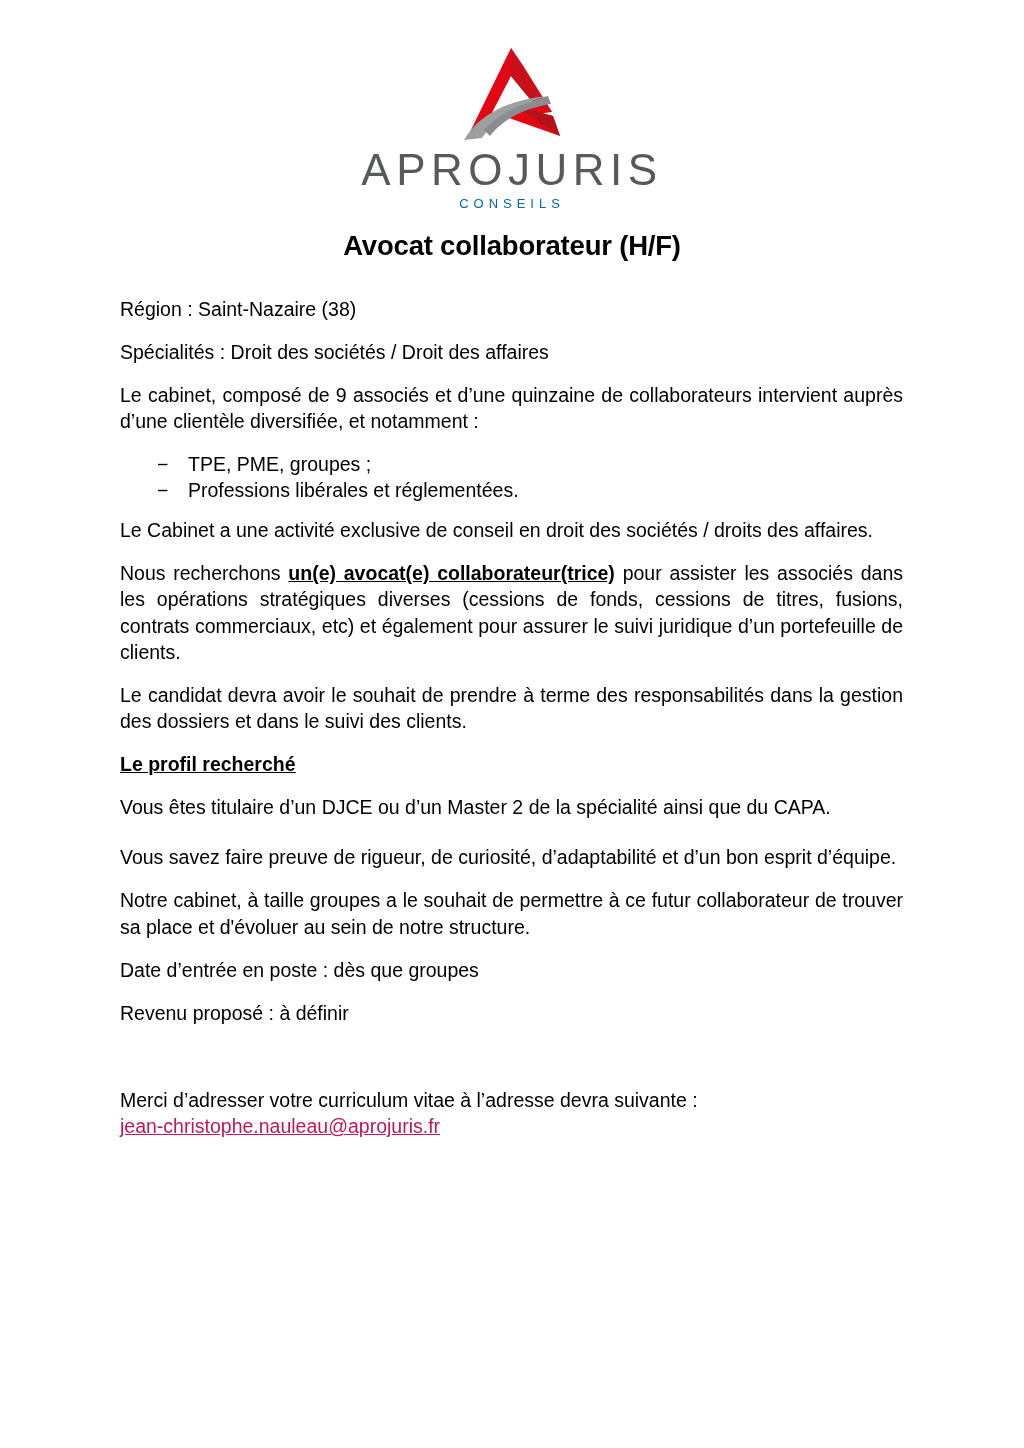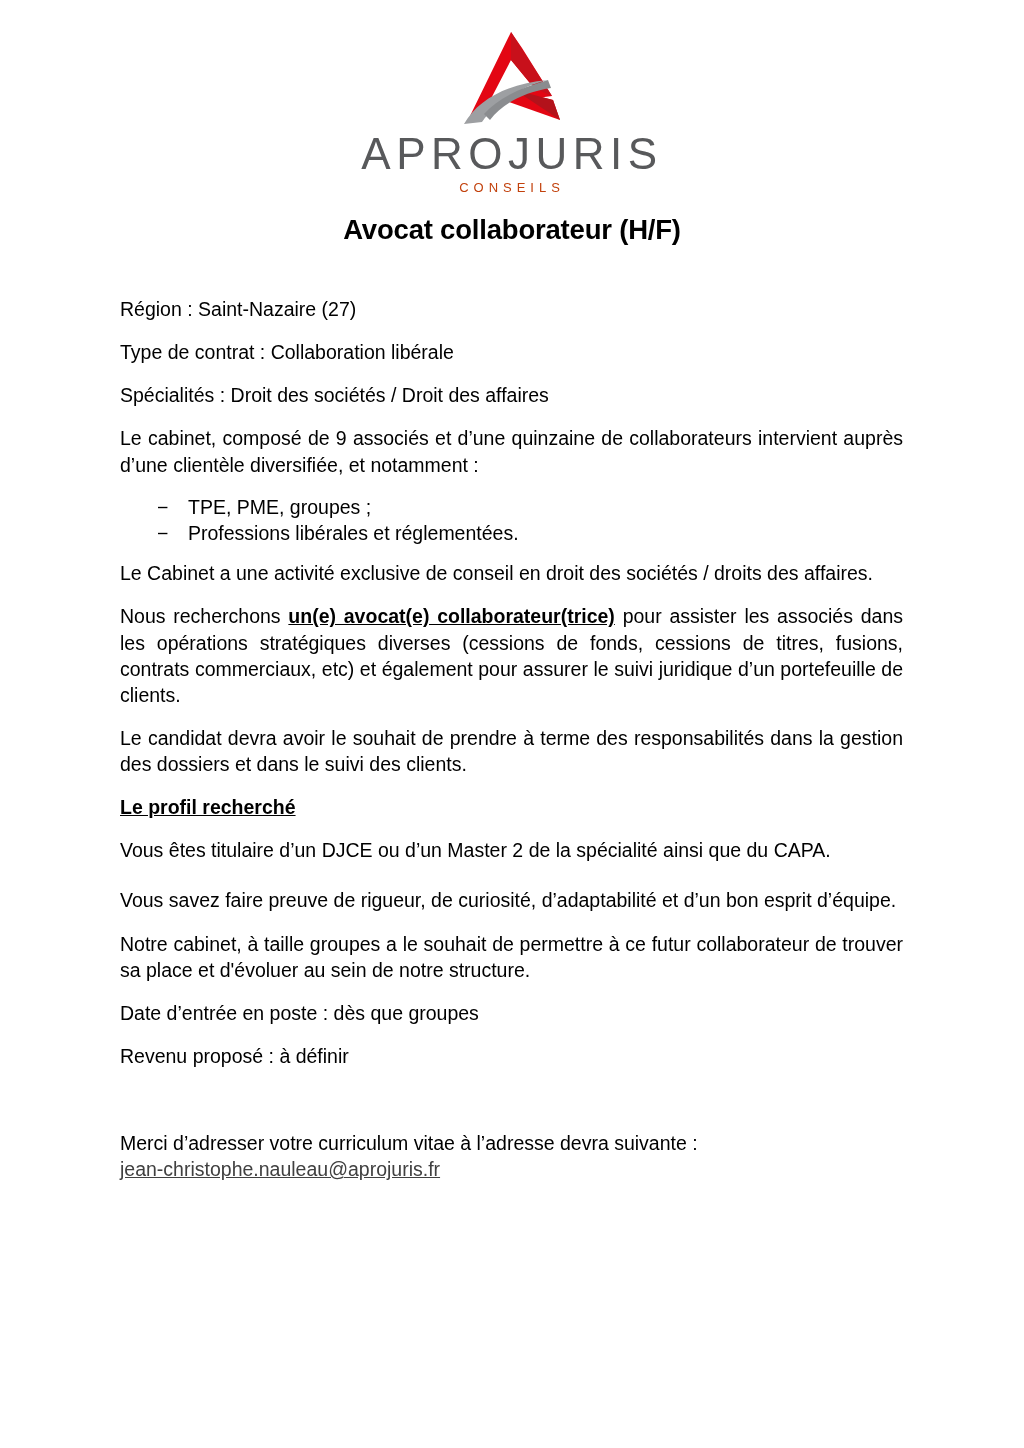--- a/index.html
+++ b/index.html
@@ -20,21 +20,21 @@
     width: 1024px;
     height: 1448px;
     box-sizing: border-box;
     position: relative;
     background: #fff;
   }
 
   
   .logo-block {
     width: 100%;
-    padding-top: 30px;
+    padding-top: 46px;
     display: flex;
     flex-direction: column;
     align-items: center;
   }
   .logo-mark {
     width: 120px;
     height: 98px;
     display: block;
   }
   .logo-wordmark {
@@ -43,21 +43,21 @@
     letter-spacing: 5.5px;
     color: #58595b;
     font-weight: 400;
     line-height: 1;
     font-family: "Liberation Sans", sans-serif;
   }
   .logo-subword {
     margin-top: 5px;
     font-size: 13px;
     letter-spacing: 5px;
-    color: #c2410c;
+    color: #0369a1;
     font-weight: 400;
     line-height: 1;
   }
 
   
   .doc-title {
     text-align: center;
     font-size: 27.5px;
     font-weight: bold;
     margin-top: 20px;
@@ -113,21 +113,21 @@
 
   .spacer-lg { height: 44px; }
 
   .mailline {
     margin: 0;
     font-size: 19.5px;
     line-height: 1.34;
     text-align: left;
   }
   a.maillink {
-    color: #404040;
+    color: #be185d;
     text-decoration: underline;
     font-size: 19.5px;
     line-height: 1.34;
   }
 </style>
 </head>
 <body>
 
 <div class="page">
 
@@ -144,23 +144,22 @@
       <path d="M32 84 C46 68 68 58 96 50 L99 58 C72 62 50 74 38 90 Z" fill="#8a8c8f"></path>
     </svg>
     <div class="logo-wordmark">APROJURIS</div>
     <div class="logo-subword">CONSEILS</div>
   </div>
 
   <div class="doc-title">Avocat collaborateur (H/F)</div>
 
   <div class="content">
 
-    <p class="para nojust"><span class="b">Région</span><span> : </span><span>Saint-Nazaire (27)</span></p>
+    <p class="para nojust"><span class="b">Région</span><span> : </span><span>Saint-Nazaire (38)</span></p>
 
-    <p class="para nojust"><span class="b">Type de contrat</span><span> : </span><span>Collaboration libérale</span></p>
 
     <p class="para nojust"><span class="b">Spécialités</span><span> : </span><span>Droit des sociétés / Droit des affaires</span></p>
 
     <p class="para">Le cabinet, composé de 9 associés et d’une quinzaine de collaborateurs intervient auprès d’une clientèle diversifiée, et notamment :</p>
 
     <ul class="dashlist">
       <li><span class="dash">−</span><span>TPE, PME, groupes ;</span></li>
       <li><span class="dash">−</span><span>Professions libérales et réglementées.</span></li>
     </ul>
 

